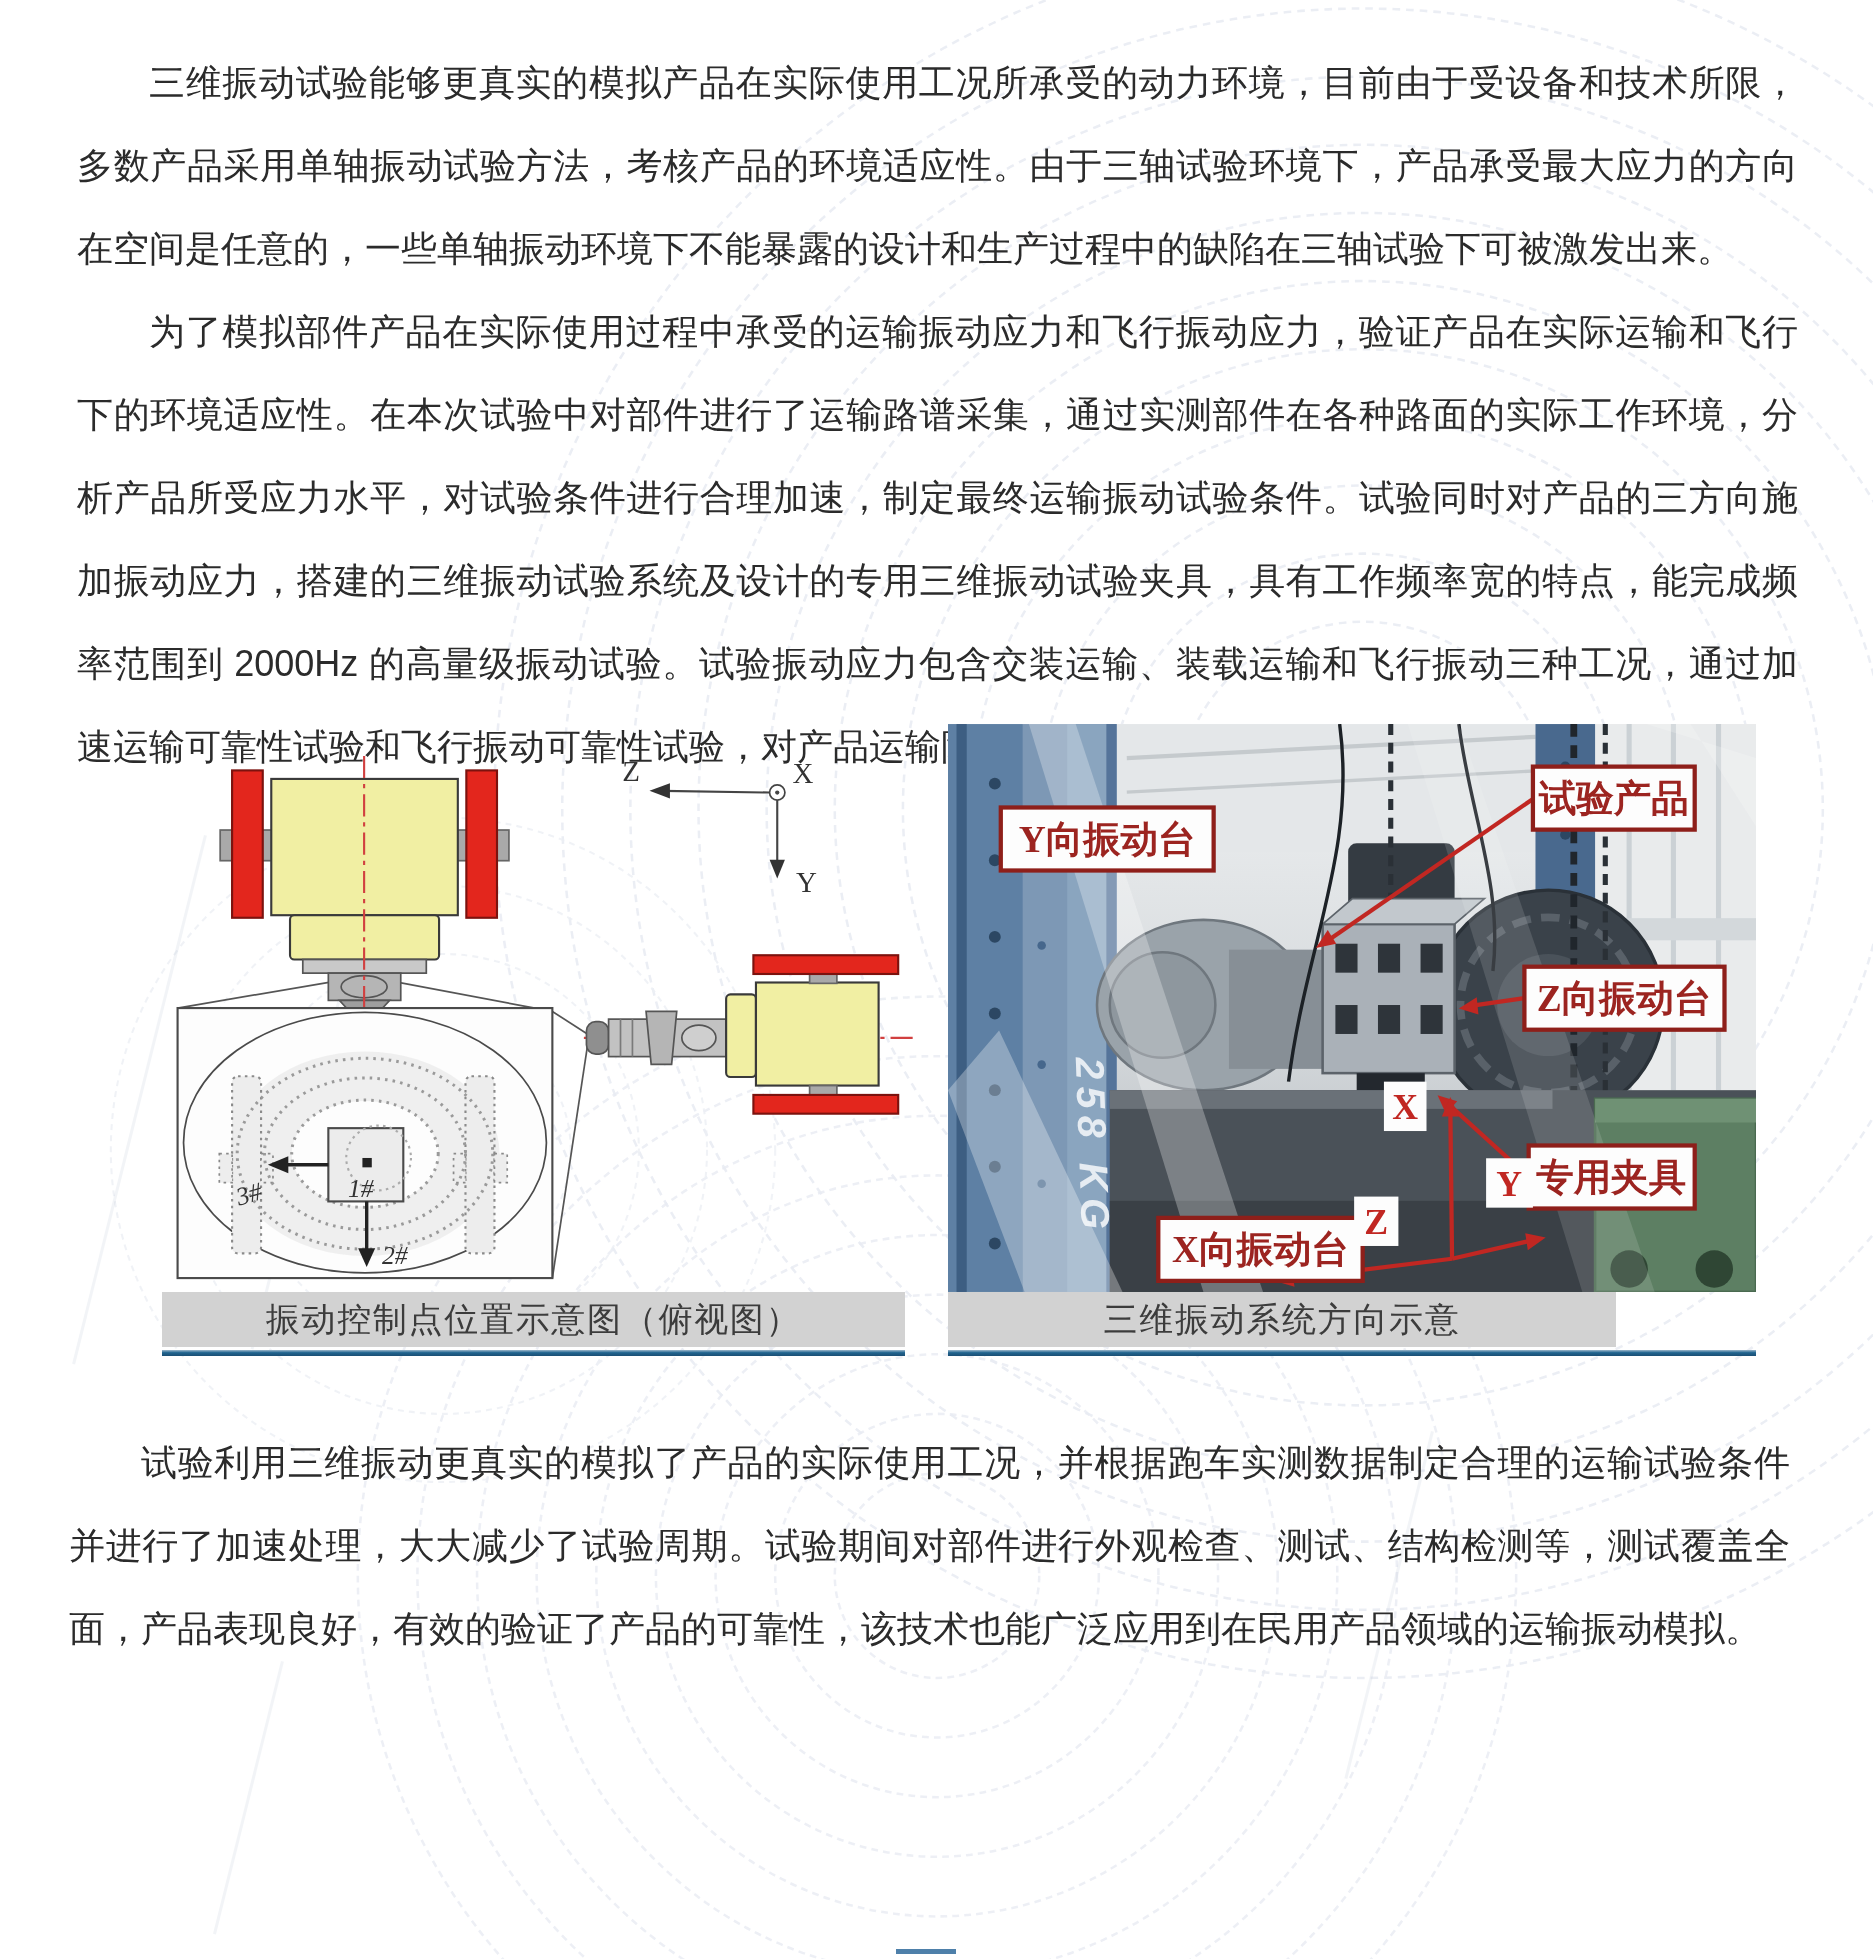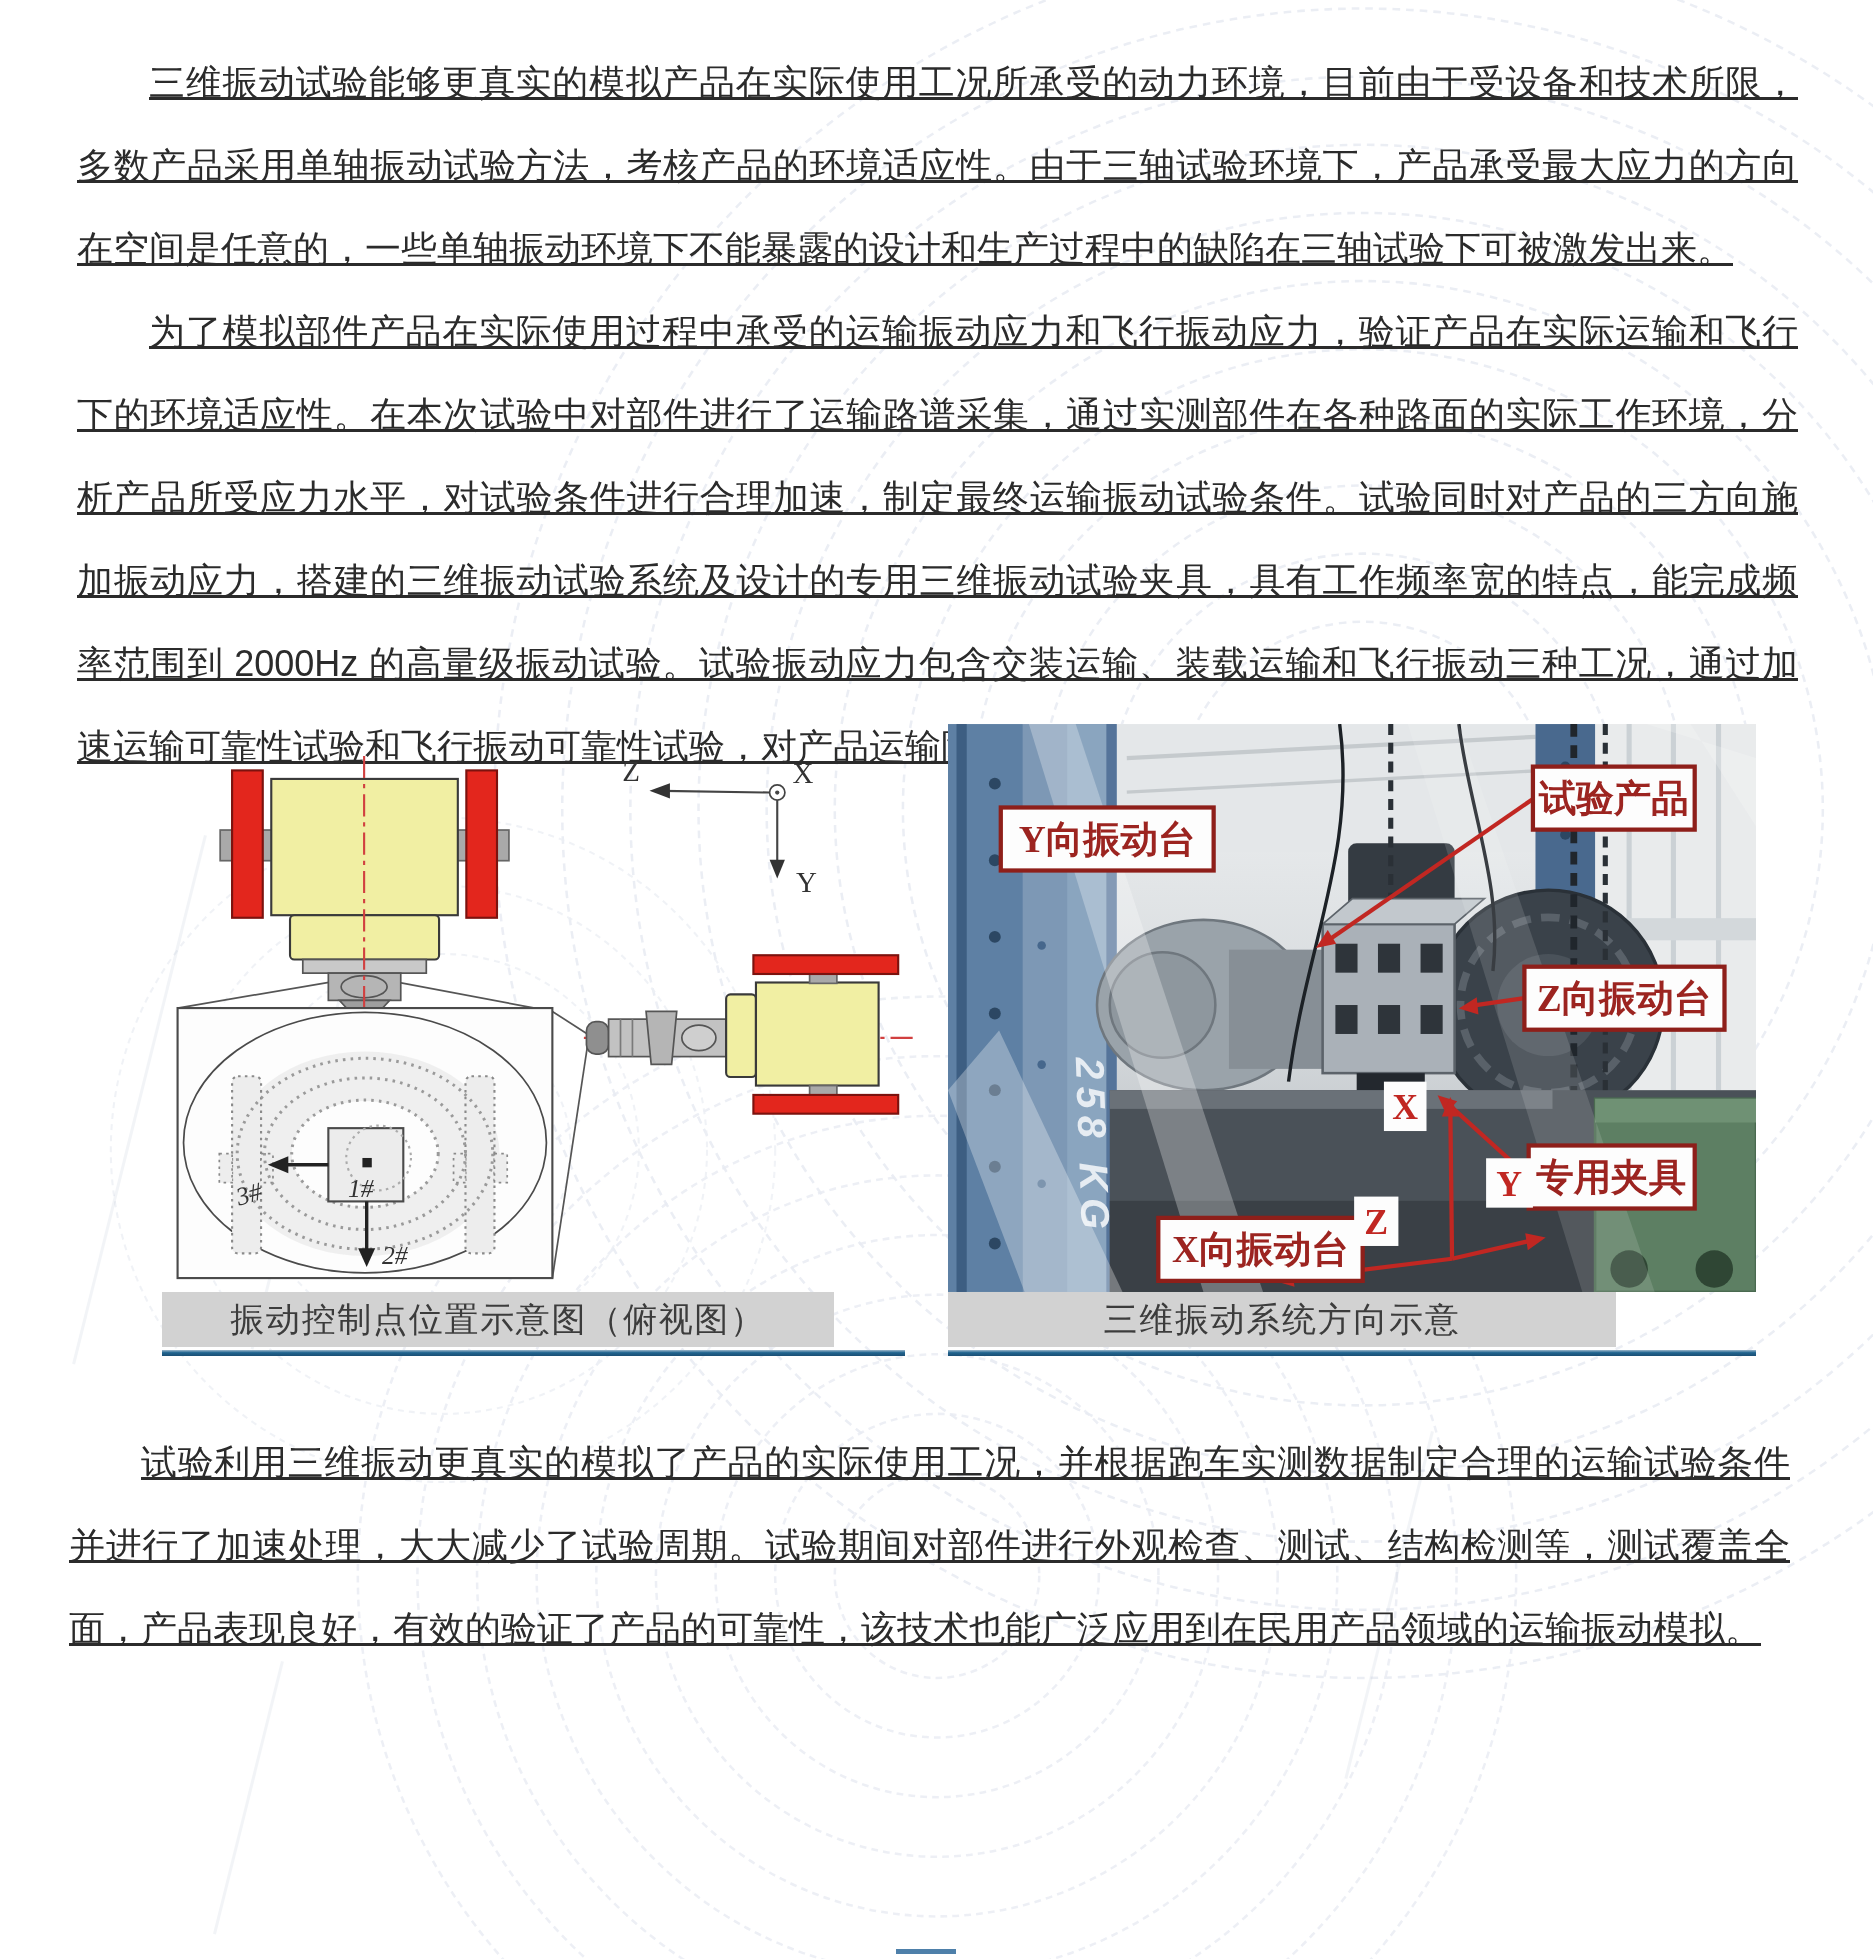--- a/index.html
+++ b/index.html
@@ -1,21 +1,21 @@
 <!DOCTYPE html>
 <html style="font-size:13.6px"><head>
 <meta charset="utf-8">
 <style>
   html,body{margin:0;padding:0;}
   body{width:1874px;height:1959px;background:#ffffff;position:relative;overflow:hidden;
        font-family:"Liberation Sans","DejaVu Sans",sans-serif;}
   .page{position:absolute;inset:0;}
   .wm{position:absolute;left:0;top:0;z-index:0;pointer-events:none;}
   .layer{position:absolute;z-index:2;}
-  .bodytext{color:#2b2b2b;font-size:36px;line-height:83px;text-align:justify;text-decoration:underline;}
+  .bodytext{color:#2b2b2b;font-size:36px;line-height:83px;text-align:justify;}
   .bodytext p{margin:0;text-indent:2em;}
   .cap-bar{position:absolute;z-index:3;background:#d2d2d2;height:55px;
            display:flex;align-items:center;justify-content:center;
            color:#3c3c3c;font-size:34px;letter-spacing:1.7px;}
   .cap-rule{position:absolute;z-index:3;height:6px;
             background:linear-gradient(180deg,#9db8cc 0%,#20648f 45%,#1b4f74 100%);}
   .crease{position:absolute;z-index:1;width:3.4px;background:rgba(176,186,208,0.16);
           transform:rotate(14deg);transform-origin:top left;}
   .bottom-dash{position:absolute;z-index:3;background:#2f6a9b;opacity:.85;}
   svg text{user-select:none;}
@@ -271,21 +271,21 @@
 
       <rect x="512" y="420" width="50" height="58" fill="#fdfdfd"></rect>
       <text x="537" y="464" font-size="42" fill="#c12722">X</text>
       <rect x="632" y="510" width="55" height="58" fill="#fdfdfd"></rect>
       <text x="659" y="554" font-size="42" fill="#c12722">Y</text>
       <rect x="477" y="555" width="52" height="58" fill="#fdfdfd"></rect>
       <text x="503" y="599" font-size="42" fill="#c12722">Z</text>
     </g>
   </svg>
 
-  <div class="cap-bar" style="left:162px;top:1292px;width:672px;">振动控制点位置示意图（俯视图）</div>
+  <div class="cap-bar" style="left:162px;top:1292px;width:743px;">振动控制点位置示意图（俯视图）</div>
   <div class="cap-rule" style="left:162px;top:1350px;width:743px;"></div>
 
   <div class="cap-bar" style="left:948px;top:1292px;width:668px;">三维振动系统方向示意</div>
   <div class="cap-rule" style="left:948px;top:1350px;width:808px;"></div>
 
   <div class="layer bodytext" style="left:69px;top:1421px;width:1721px;">
     <p>试验利用三维振动更真实的模拟了产品的实际使用工况，并根据跑车实测数据制定合理的运输试验条件并进行了加速处理，大大减少了试验周期。试验期间对部件进行外观检查、测试、结构检测等，测试覆盖全面，产品表现良好，有效的验证了产品的可靠性，该技术也能广泛应用到在民用产品领域的运输振动模拟。</p>
   </div>
 
   <div class="bottom-dash" style="left:896px;top:1949px;width:60px;height:5.1px;"></div>

